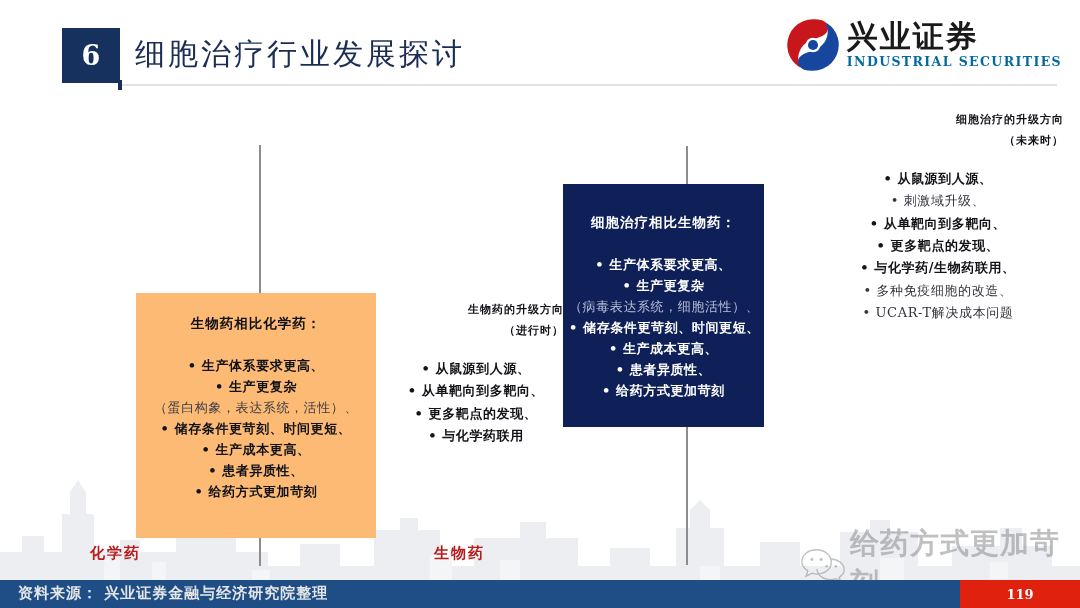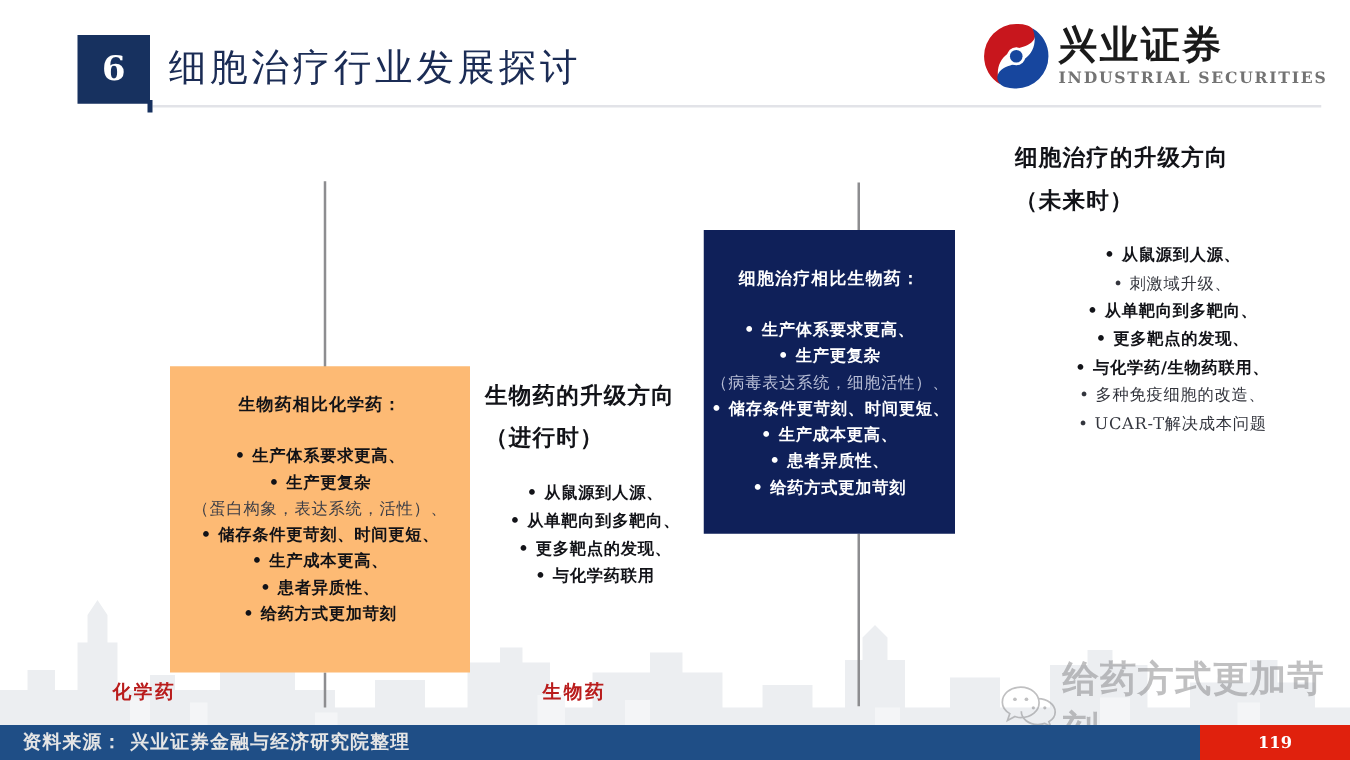--- a/index.html
+++ b/index.html
@@ -43,21 +43,21 @@
   
   .logo{position:absolute;right:18px;top:14px;height:62px;display:flex;align-items:center;z-index:6;}
   .logo-mark{width:56px;height:56px;flex:0 0 auto;}
   .logo-text{margin-left:6px;display:flex;flex-direction:column;align-items:flex-start;line-height:1;}
   .logo-cn{
     font-family:"DejaVu Sans","Liberation Sans",sans-serif;
     font-size:31px;font-weight:bold;color:#1a1a1a;letter-spacing:2px;
   }
   .logo-en{
     font-family:"DejaVu Serif","Liberation Serif",serif;
-    font-size:12.5px;font-weight:bold;color:#737373;letter-spacing:1.4px;
+    font-size:12.5px;font-weight:bold;color:#0369a1;letter-spacing:1.4px;
     margin-top:4px;
   }
 
   
   .vline{position:absolute;width:2px;background:#8d8d90;z-index:1;}
 
   
   .box-gray{
     position:absolute;left:136px;top:293px;width:240px;height:245px;
     background:#fdba74;z-index:2;
@@ -85,21 +85,21 @@
   }
   .box-gray .bx-list{margin-top:22px;}
   .box-navy .bx-list{margin-top:22px;}
   .box-gray .bx-list li.muted{color:#3b3d46;font-weight:normal;}
   .box-navy .bx-list li.muted{color:#b9bfd6;font-weight:normal;}
 
   
   .col{position:absolute;z-index:3;color:#121318;}
   .col-title{
     font-family:"DejaVu Serif","Liberation Serif",serif;
-    font-size:18px;font-weight:bold;text-align:left;letter-spacing:1px;
+    font-size:11px;font-weight:bold;text-align:right;letter-spacing:1px;
     line-height:1.9;
   }
   .col-list{list-style:none;margin:16px 0 0 0;padding:0;}
   .col-list li{
     font-family:"DejaVu Serif","Liberation Serif",serif;
     font-size:13px;font-weight:bold;text-align:center;
     letter-spacing:0.6px;line-height:1.72;white-space:nowrap;
   }
   .col-list li.muted{font-weight:normal;color:#33353d;}
   .col-mid{left:388px;top:300px;width:176px;}

